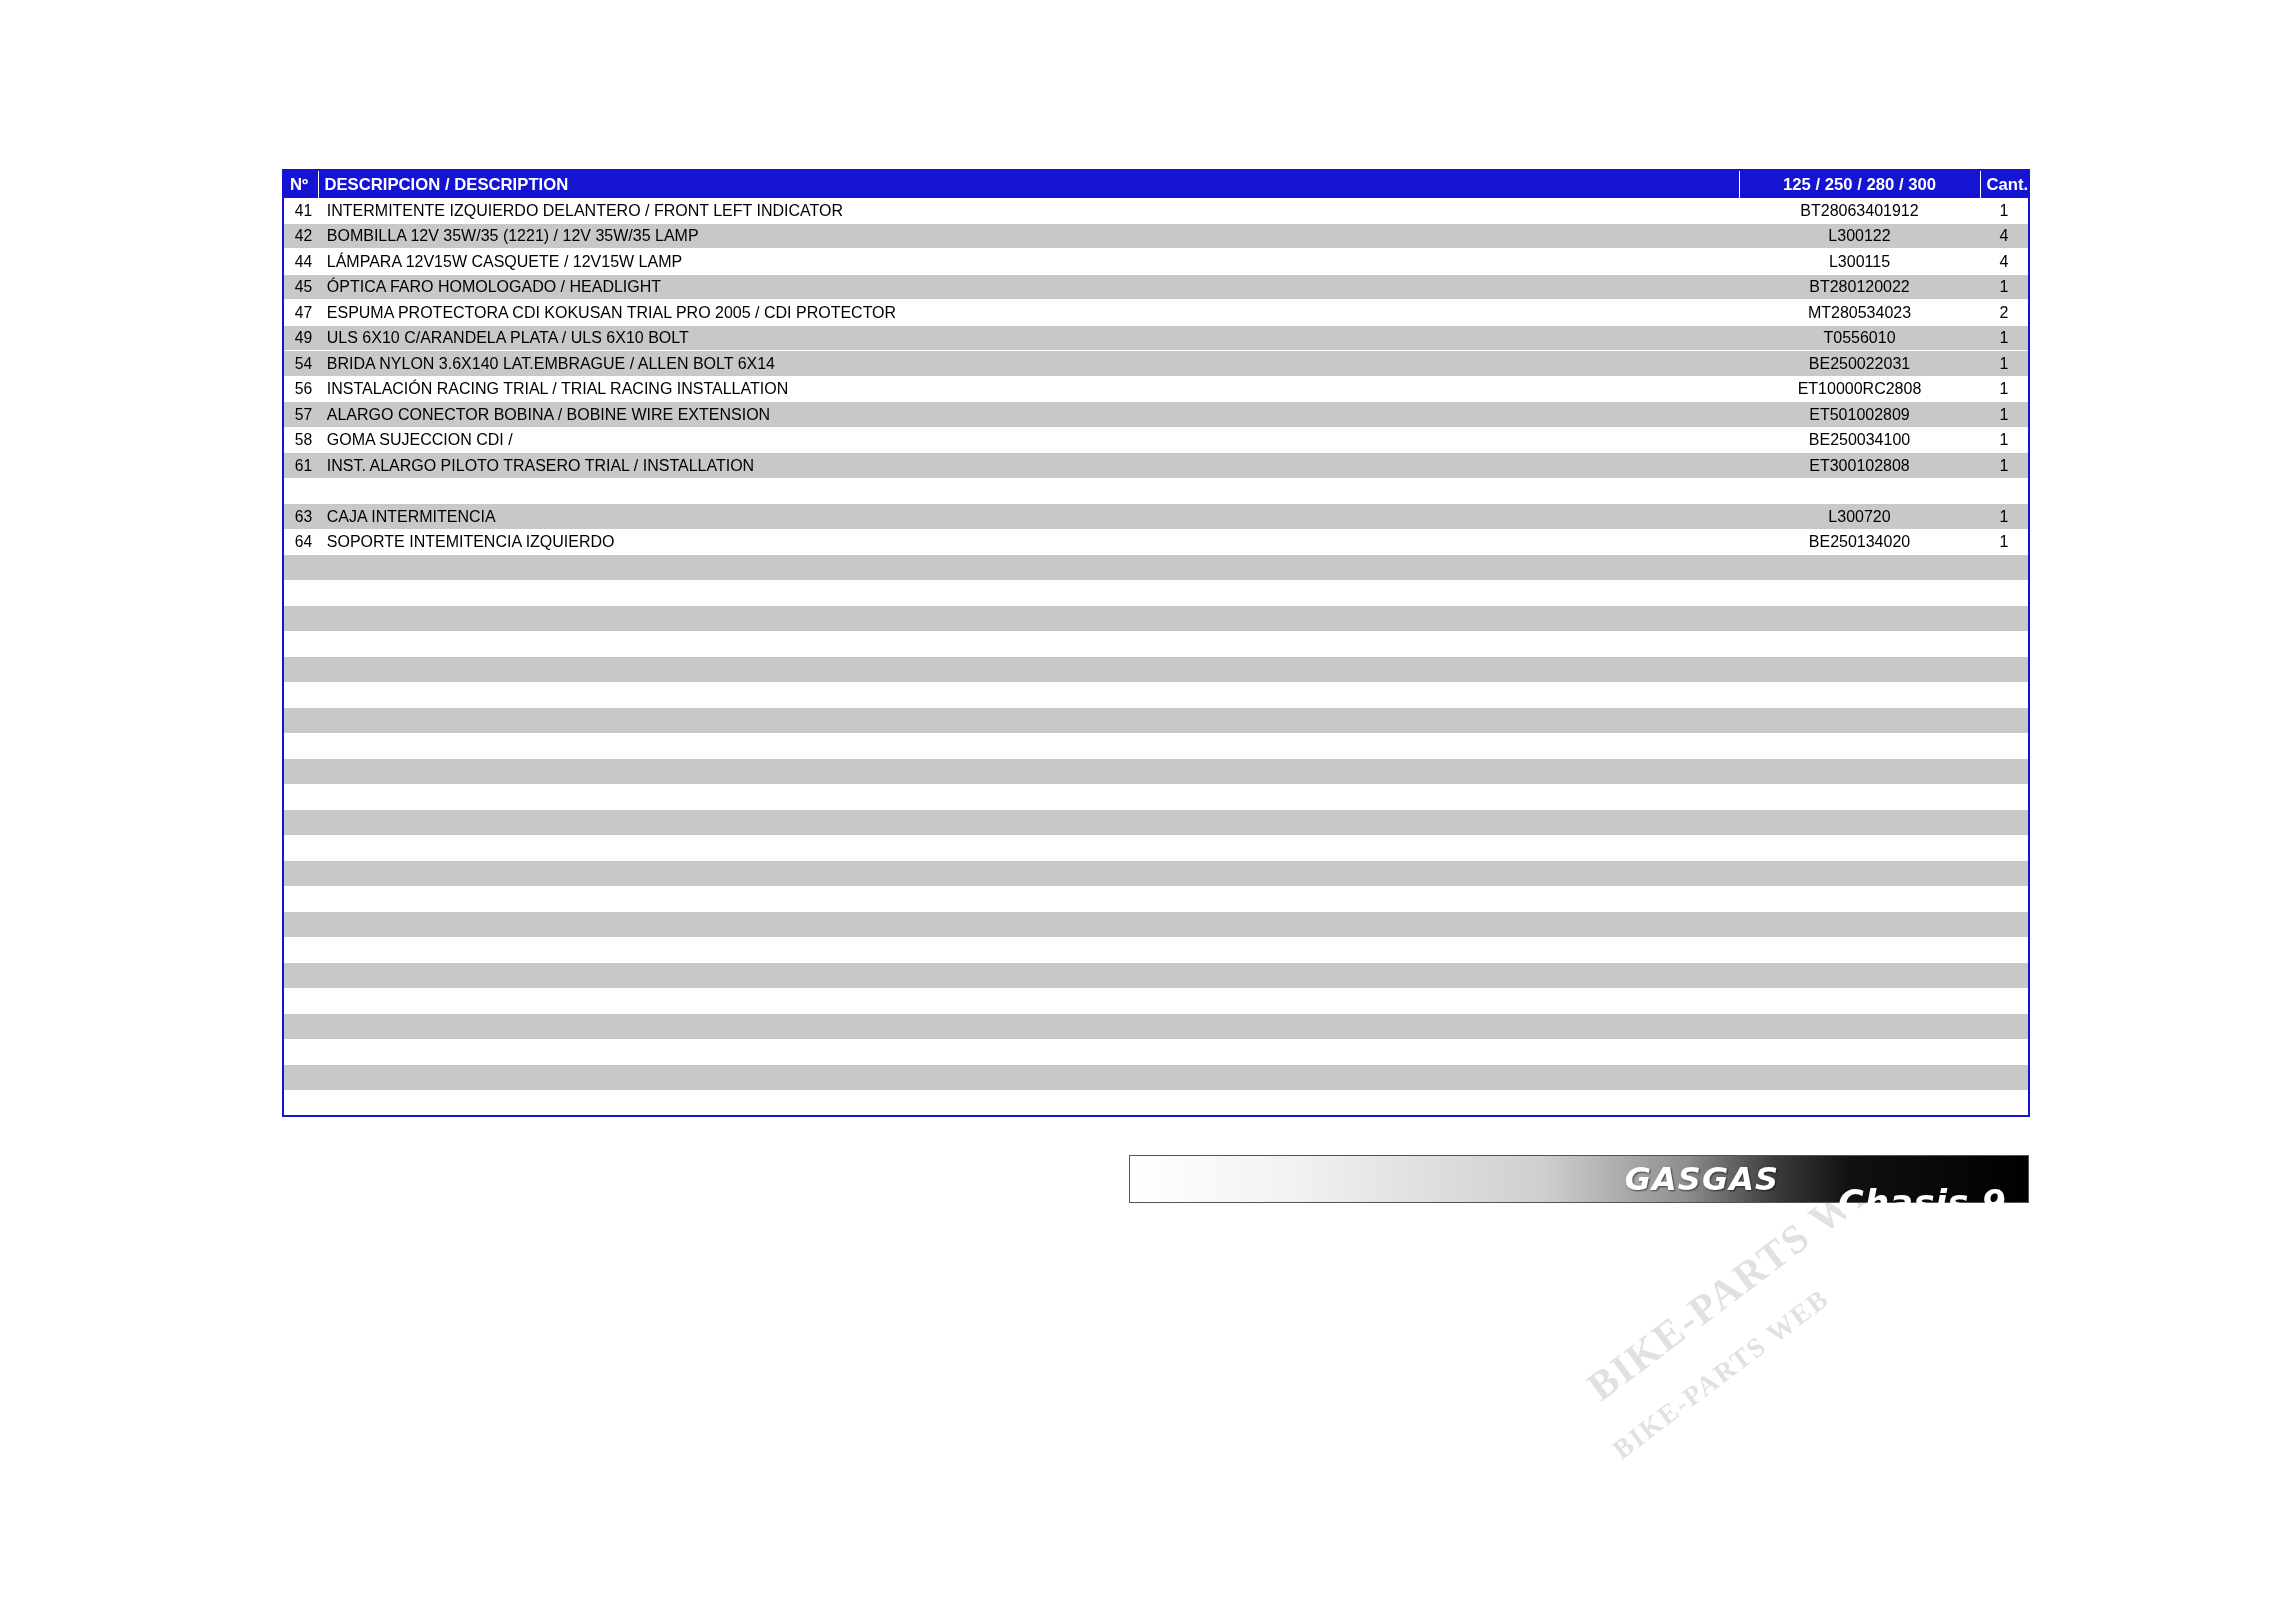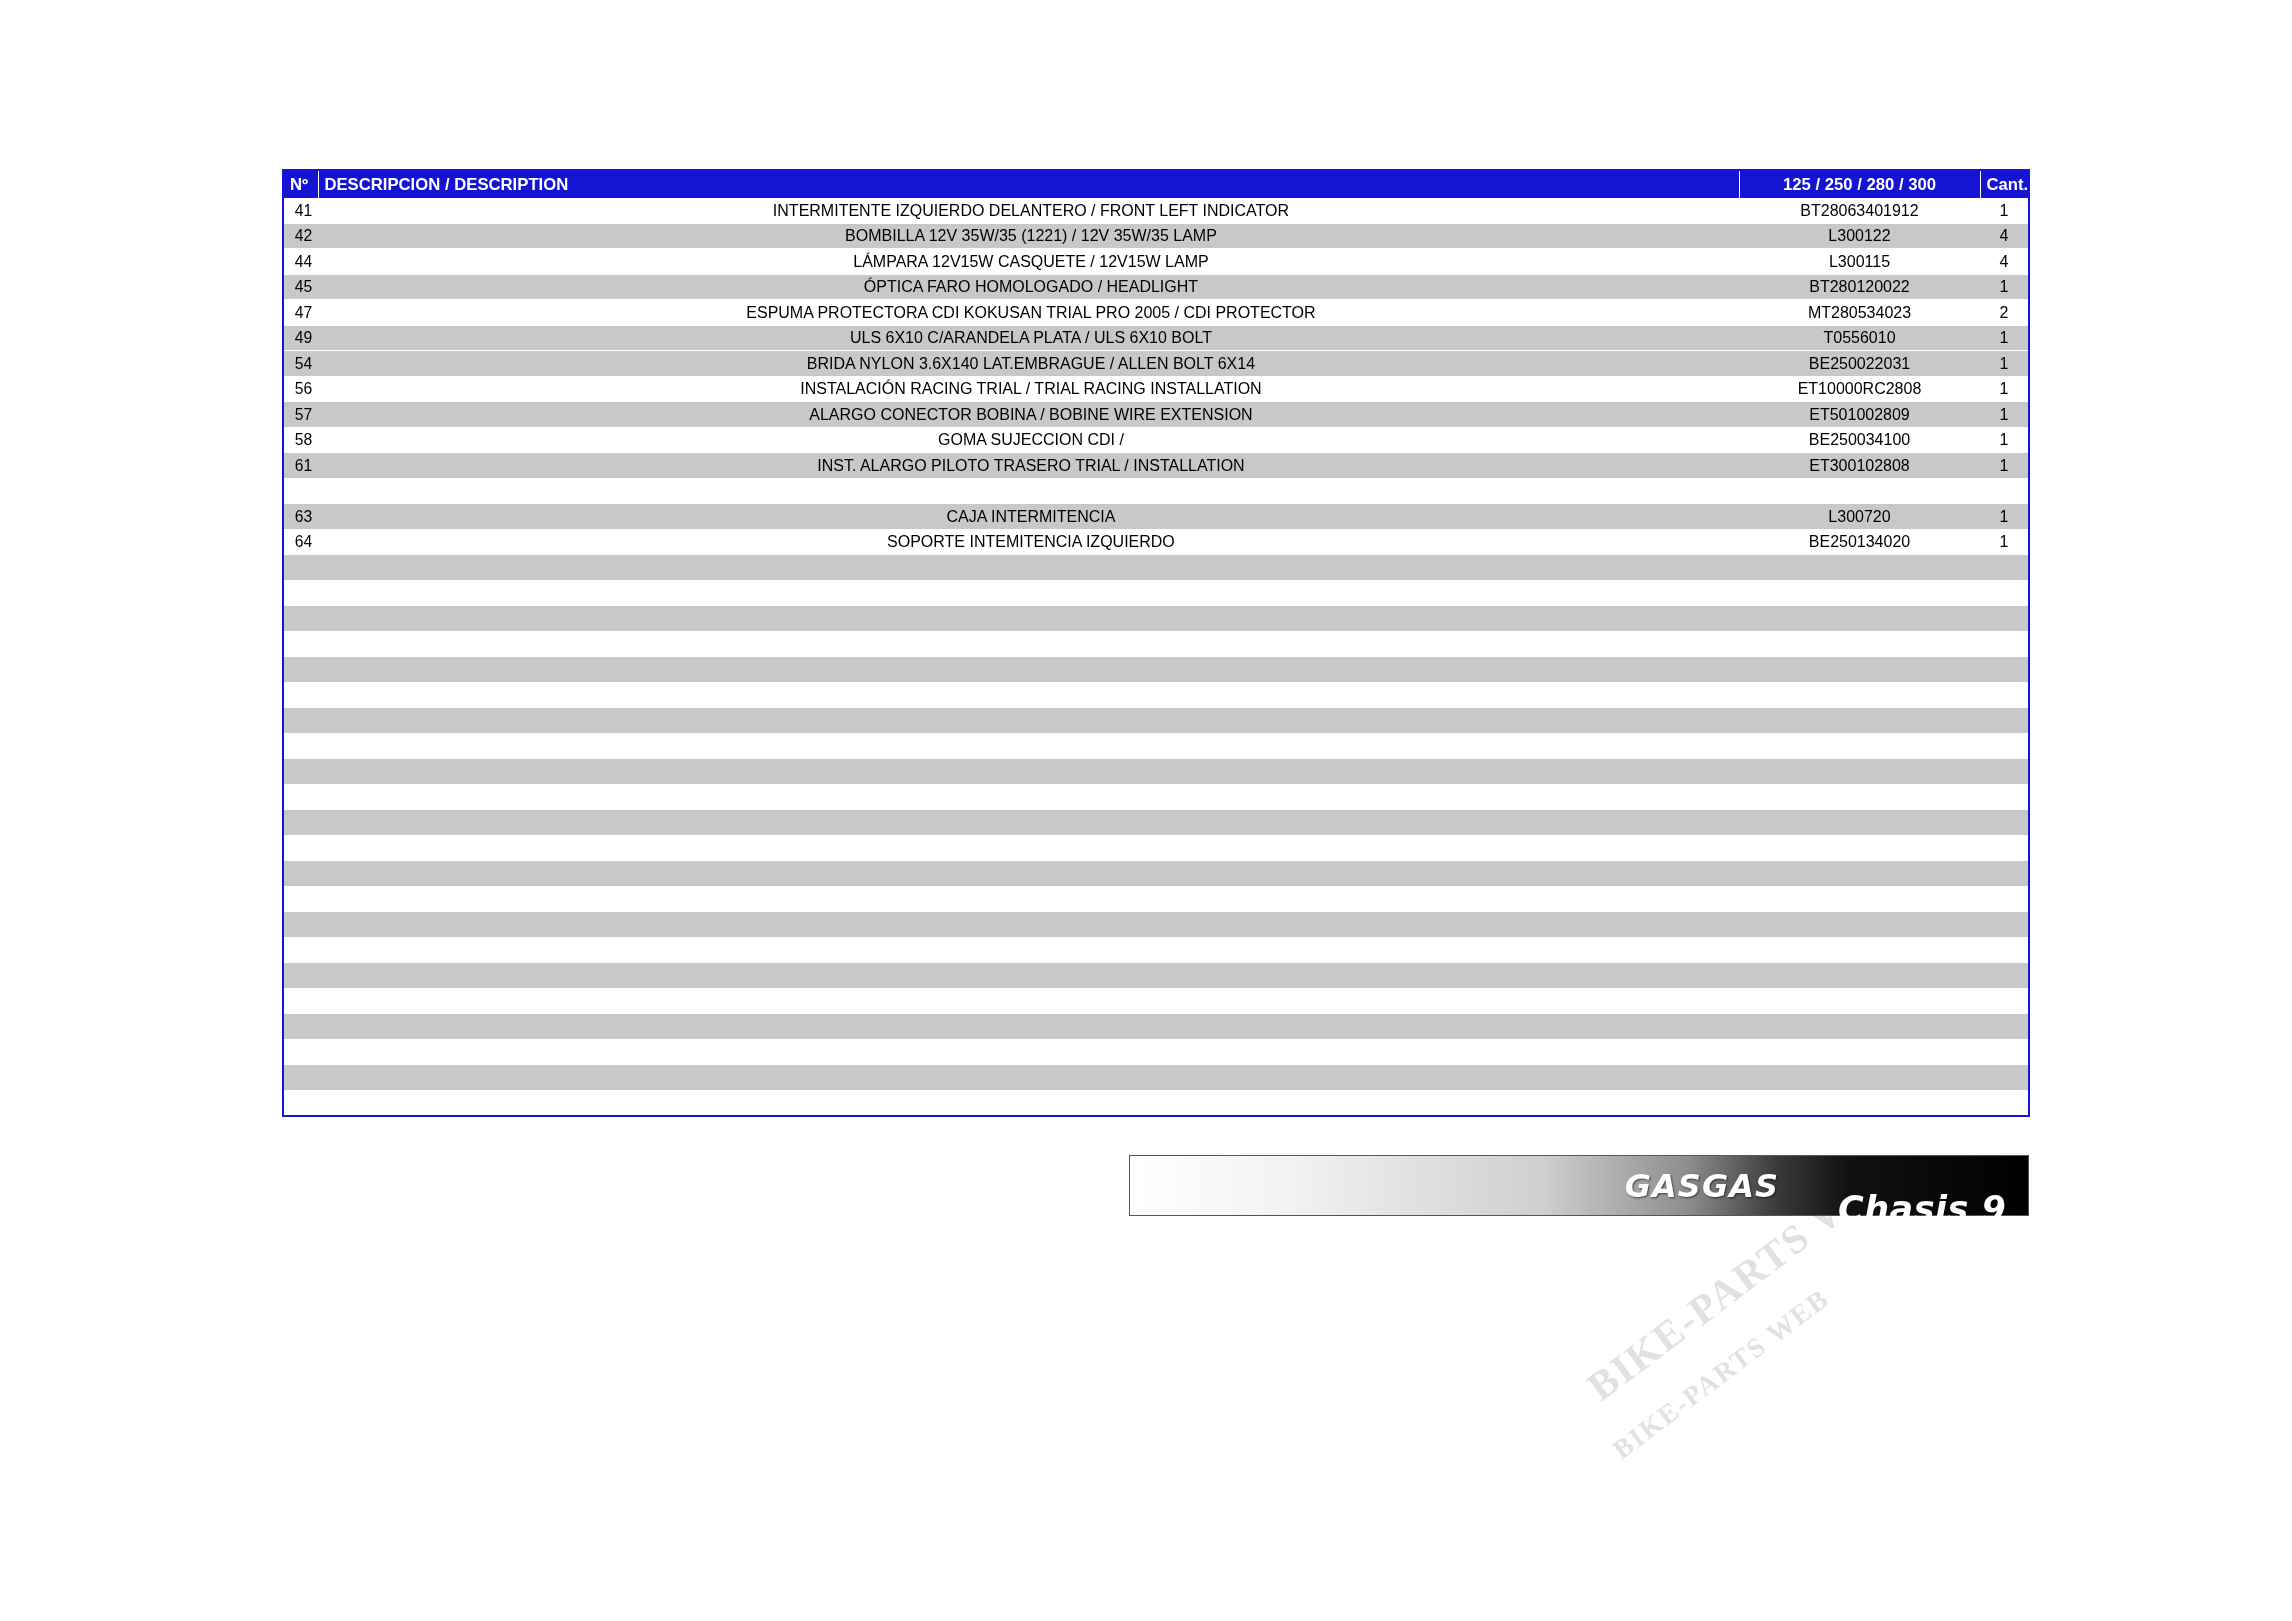--- a/index.html
+++ b/index.html
@@ -96,31 +96,31 @@
     height: 24.5px;
     padding: 0 3.9px;
     border-bottom: 1px solid #ffffff;
     white-space: nowrap;
     overflow: hidden;
   }
   tbody tr.shade td { background: #c8c8c8; }
   tbody tr.plain td { background: #ffffff; }
 
   td.c-no  { text-align: right; padding-right: 5.9px; font-size: 15.7px; margin-top: 39px; }
-  td.c-desc{ text-align: center; padding-left: 8.8px; }
+  td.c-desc{ text-align: left; padding-left: 8.8px; }
   td.c-ref { text-align: center; }
   td.c-qty { text-align: center; }
 
   
   .footer-badge {
     position: absolute;
     left: 1129px;
     top: 1155px;
     width: 900px;
-    height: 61px;
+    height: 48px;
     border: 1px solid #555;
     background: linear-gradient(to right, #ffffff 0%, #f2f2f2 18%, #cfcfcf 46%, #8e8e8e 62%, #3a3a3a 72%, #111111 80%, #000000 100%);
     display: flex;
     align-items: center;
     justify-content: flex-end;
     box-sizing: border-box;
   }
   .brand {
     color: #ffffff;
     font-family: "DejaVu Sans", sans-serif;

